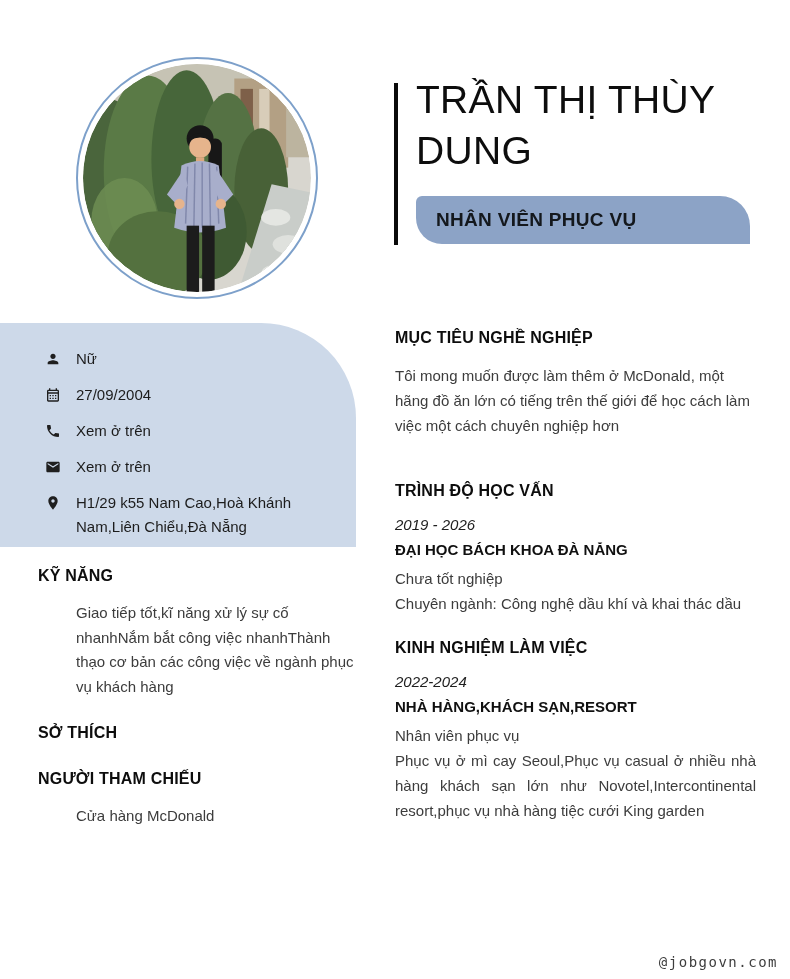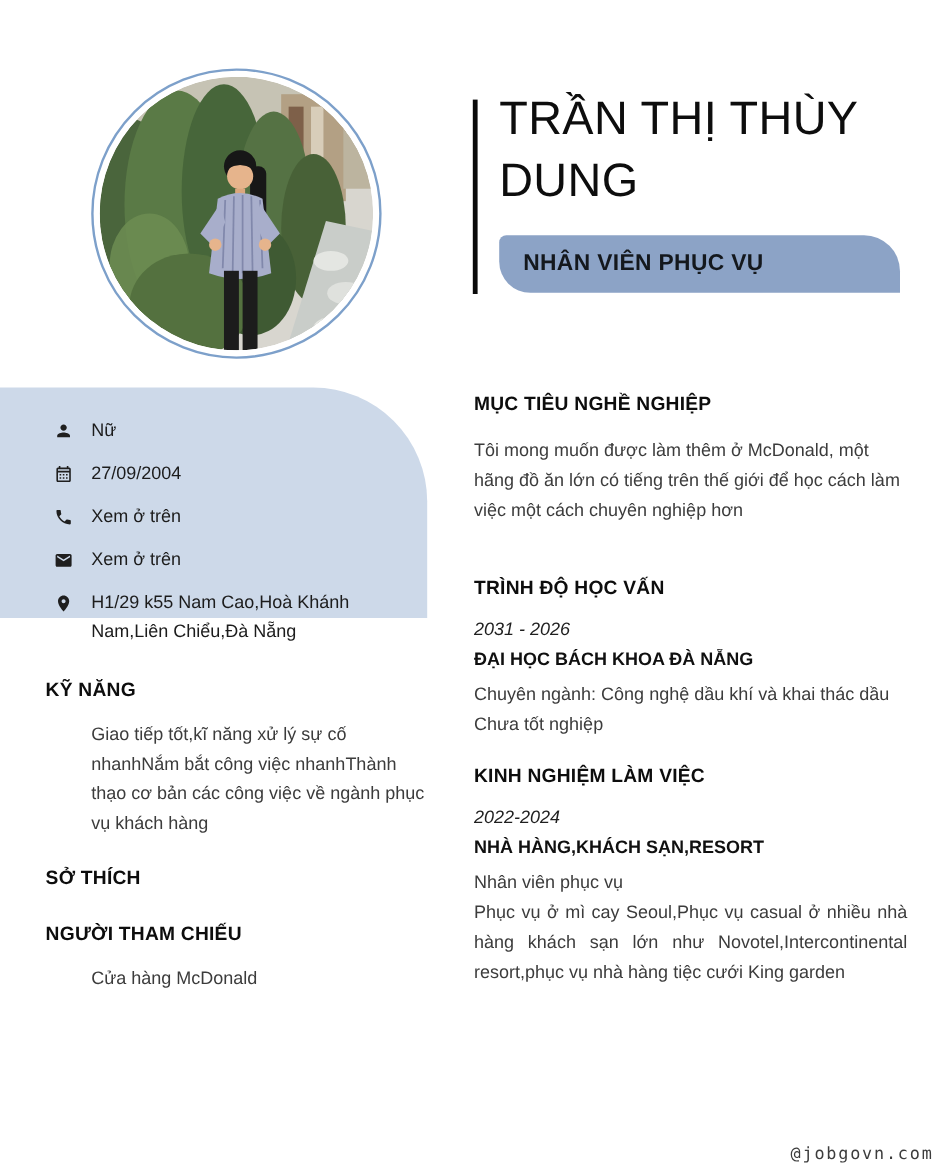--- a/index.html
+++ b/index.html
@@ -43,21 +43,21 @@
     border-radius:6px 30px 0 26px;
     display:flex; align-items:center;
     padding-left:20px;
     font-size:19px; font-weight:700; color:#14181d;
     letter-spacing:0.3px;
   }
 
   
   .info-panel {
     position:absolute; left:0; top:323px;
-    width:356px; height:192px;
+    width:356px; height:224px;
     background:#cdd9e9;
     border-radius:0 95px 0 0;
     padding:26px 28px 0 45px;
   }
   .info-item {
     display:flex; align-items:flex-start; gap:15px;
     margin-bottom:14px;
     font-size:15px; line-height:20px; color:#1c1c1c;
   }
   .info-item .ic { flex:0 0 16px; width:16px; height:16px; margin-top:2px; }
@@ -209,24 +209,24 @@
 </div>
 
 <div class="right-col">
   <div class="block-objective">
     <h2 class="sec">MỤC TIÊU NGHỀ NGHIỆP</h2>
     <p class="rc-body">Tôi mong muốn được làm thêm ở McDonald, một hãng đồ ăn lớn có tiếng trên thế giới để học cách làm việc một cách chuyên nghiệp hơn</p>
   </div>
 
   <div class="block-education">
     <h2 class="sec">TRÌNH ĐỘ HỌC VẤN</h2>
-    <p class="period">2031 - 2026</p>
+    <p class="period">2019 - 2026</p>
     <p class="org">ĐẠI HỌC BÁCH KHOA ĐÀ NẴNG</p>
+    <p class="rc-body">Chưa tốt nghiệp</p>
     <p class="rc-body">Chuyên ngành: Công nghệ dầu khí và khai thác dầu</p>
-    <p class="rc-body">Chưa tốt nghiệp</p>
   </div>
 
   <div class="block-experience">
     <h2 class="sec">KINH NGHIỆM LÀM VIỆC</h2>
     <p class="period">2022-2024</p>
     <p class="org">NHÀ HÀNG,KHÁCH SẠN,RESORT</p>
     <p class="rc-body">Nhân viên phục vụ</p>
     <p class="rc-body just">Phục vụ ở mì cay Seoul,Phục vụ casual ở nhiều nhà hàng khách sạn lớn như Novotel,Intercontinental resort,phục vụ nhà hàng tiệc cưới King garden</p>
   </div>
 </div>

